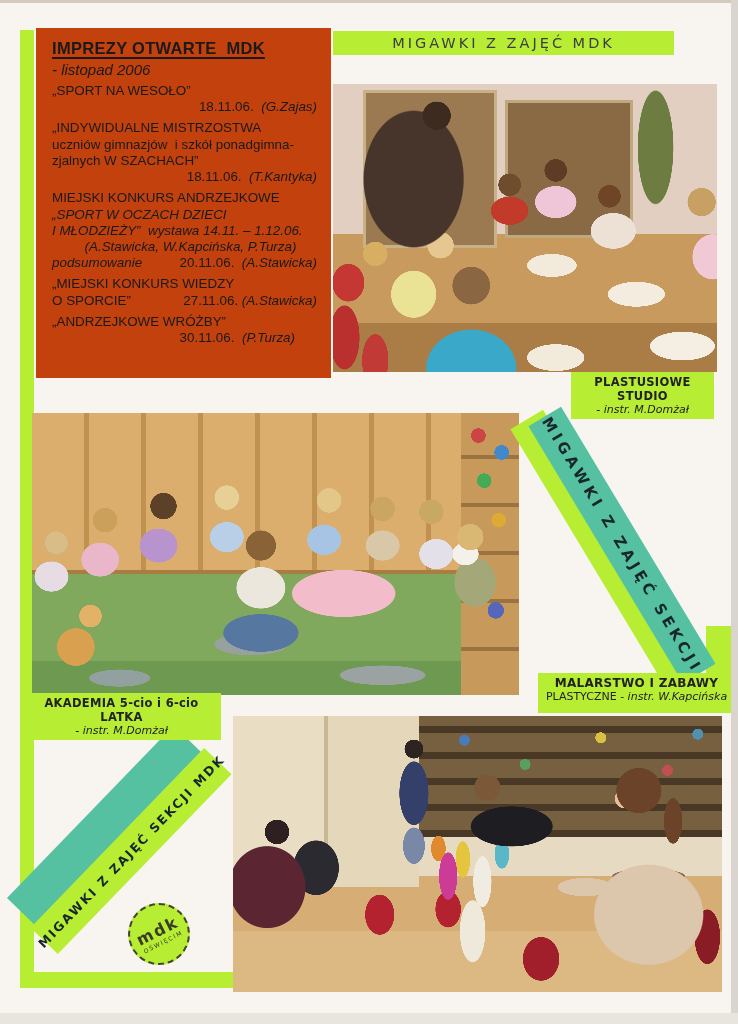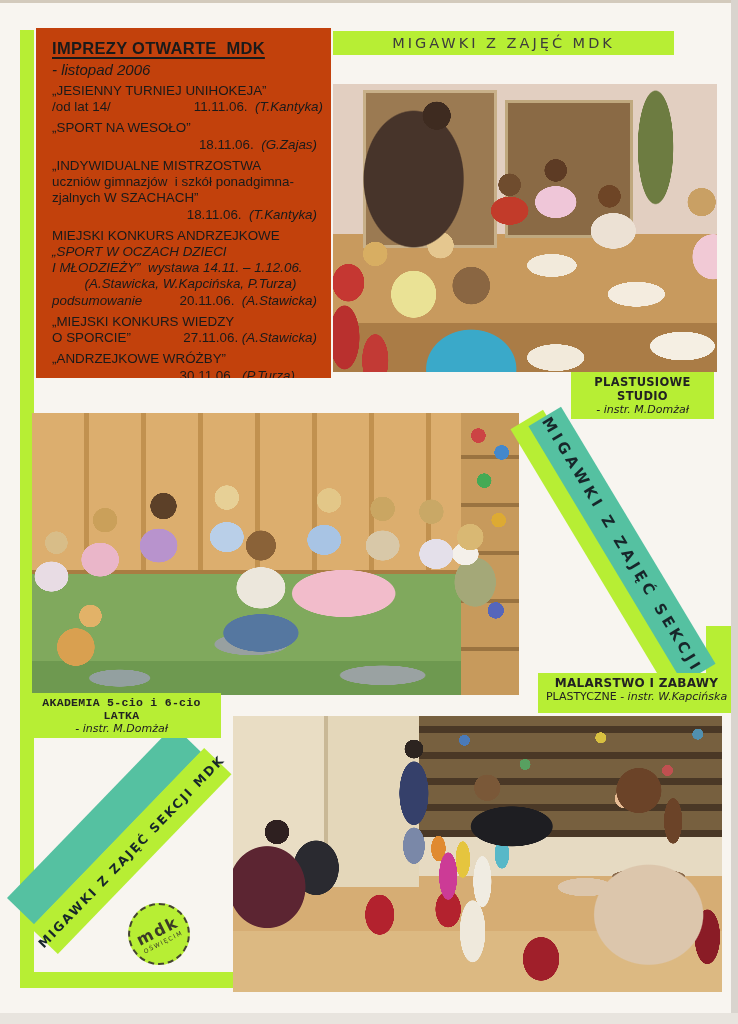--- a/index.html
+++ b/index.html
@@ -152,21 +152,21 @@
     radial-gradient(ellipse 14px 30px at 97% 80%,#8a1c26 0 90%,transparent 92%);}
 
   
   .label{position:absolute;background:#b7ee34;z-index:6;text-align:center;
          font-family:"DejaVu Sans",sans-serif;color:#222;padding:3px 2px;box-sizing:border-box;}
   .lb-l1{font-size:12px;font-weight:600;letter-spacing:.3px;}
   .lb-l2{font-size:11px;}
   .lb1{left:571px;top:372px;width:143px;min-height:41px;}
   .lb1 .lb-l1{font-size:11.5px;}
   .lb2{left:22px;top:693px;width:199px;min-height:38px;}
-  .lb2 .lb-l1{font-size:11.5px;font-family:Liberation Mono, monospace;}
+  .lb2 .lb-l1{font-size:11.5px;}
   .lb3{left:538px;top:673px;width:197px;min-height:40px;}
   .lb3 .lb-l1{font-size:12px;}
   .bar-r{position:absolute;left:706px;top:626px;width:26px;height:52px;background:#b7ee34;z-index:2;}
 
   
   .diag{position:absolute;display:flex;align-items:center;justify-content:center;}
   .diag-text{font-family:"DejaVu Sans",sans-serif;font-weight:600;color:#17262a;
              font-size:15px;letter-spacing:4px;white-space:nowrap;}
   .dg-r-green{left:454px;top:529px;width:300px;height:38px;transform:rotate(59deg);background:#b7ee34;z-index:3;}
   .dg-r-teal{left:472px;top:526px;width:300px;height:38px;transform:rotate(59deg);background:#55c1a1;z-index:4;}
@@ -188,27 +188,20 @@
 
 <div class="canvas">
 
   <div class="strip-v"></div>
   <div class="strip-b"></div>
 
   <section class="events">
     <h1 class="ev-title pre">IMPREZY OTWARTE  MDK</h1>
     <div class="ev-sub">- listopad 2006</div>
 
-    <div class="ev">
-      <div class="pre">„JESIENNY TURNIEJ UNIHOKEJA”</div>
-      <div class="row">
-        <span class="pre">/od lat 14/</span>
-        <span class="pre"><span>11.11.06.</span>  <span class="it">(T.Kantyka)</span></span>
-      </div>
-    </div>
 
     <div class="ev">
       <div class="pre">„SPORT NA WESOŁO”</div>
       <div class="right pr6 pre"><span>18.11.06.</span>  <span class="it">(G.Zajas)</span></div>
     </div>
 
     <div class="ev">
       <div class="pre">„INDYWIDUALNE MISTRZOSTWA</div>
       <div class="pre">uczniów gimnazjów  i szkół ponadgimna-</div>
       <div class="pre">zjalnych W SZACHACH”</div>

